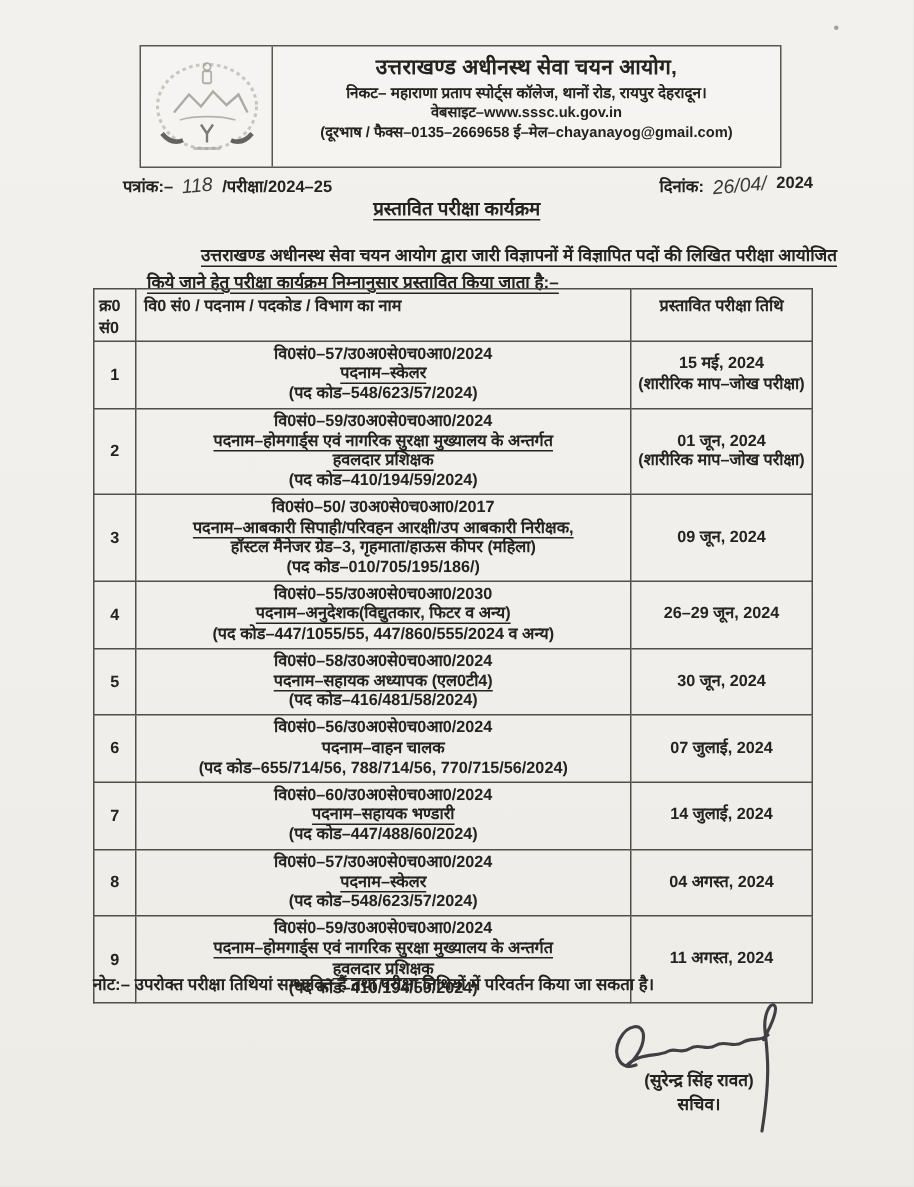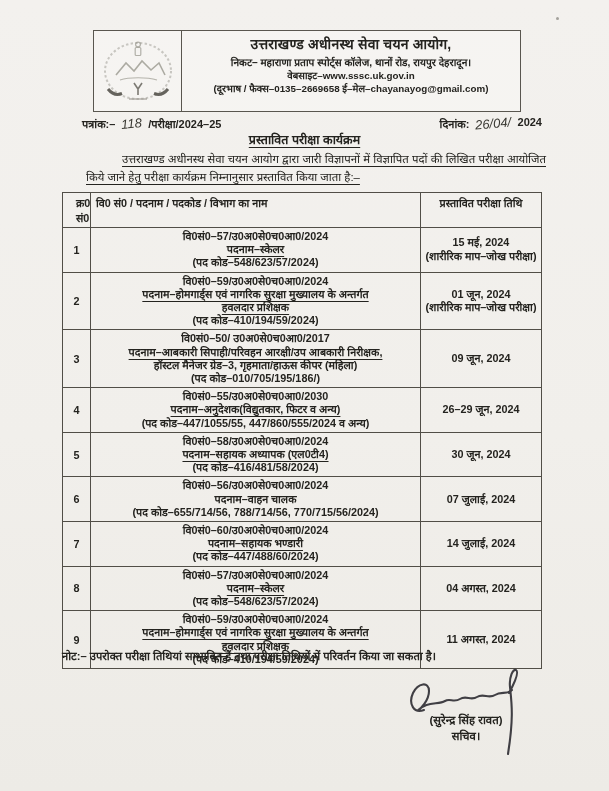--- a/index.html
+++ b/index.html
@@ -33,32 +33,32 @@
   .refline { position:absolute; left:82px; top:116px; width:460px;
     font-size:11px; font-weight:600; display:flex; align-items:flex-start; }
   .hand { font-style:italic; font-size:13px; font-weight:500;
     display:inline-block; transform:rotate(-5deg); padding:0 6px; color:#3a3933; }
   .ref-spacer { flex:1; }
 
   .title { position:absolute; top:130px; left:0; width:100%; text-align:center; }
   .title span { font-size:12.5px; font-weight:700;
     text-decoration:underline; text-underline-offset:2.5px; }
 
-  .intro { position:absolute; top:147px; left:82px; width:460px; margin:4px;
-    font-size:11.4px; font-weight:400; line-height:1.55; text-align:justify;
+  .intro { position:absolute; top:147px; left:82px; width:460px; margin:16px;
+    font-size:11.4px; font-weight:700; line-height:1.55; text-align:justify;
     text-indent:36px; text-decoration:underline; text-underline-offset:3px; }
 
   
   table.sched { position:absolute; top:192px; left:62px; width:479px;
     border-collapse:collapse; table-layout:fixed;
     font-size:10.8px; font-weight:600; color:#24231f; }
   .sched th, .sched td { border:1.4px solid #514e47; }
   .sched col.c1 { width:28px; } .sched col.c2 { width:330px; } .sched col.c3 { width:121px; }
   .sched thead th { font-size:10.8px; font-weight:700; padding:2px 3px; vertical-align:top; }
-  .sched thead th.h1 { text-align:left; padding-left:13px; }
+  .sched thead th.h1 { text-align:left; padding-left:3px; }
   .sched thead th.h2 { text-align:left; padding-left:5px; }
   .sched thead th.h3 { text-align:center;border-radius:17px; }
   .sched td.sn  { text-align:center; vertical-align:middle; font-weight:700; }
   .sched td.desc { text-align:center; padding:2px 20px; }
   .sched td.desc .ln { line-height:13.2px; }
   .sched td.desc .u  { text-decoration:underline; text-underline-offset:2.5px; }
   .sched td.date { text-align:center; vertical-align:middle;
     line-height:13.5px; padding:2px 4px; }
 
   .note { position:absolute; top:648px; left:62px; width:482px; margin:0;

